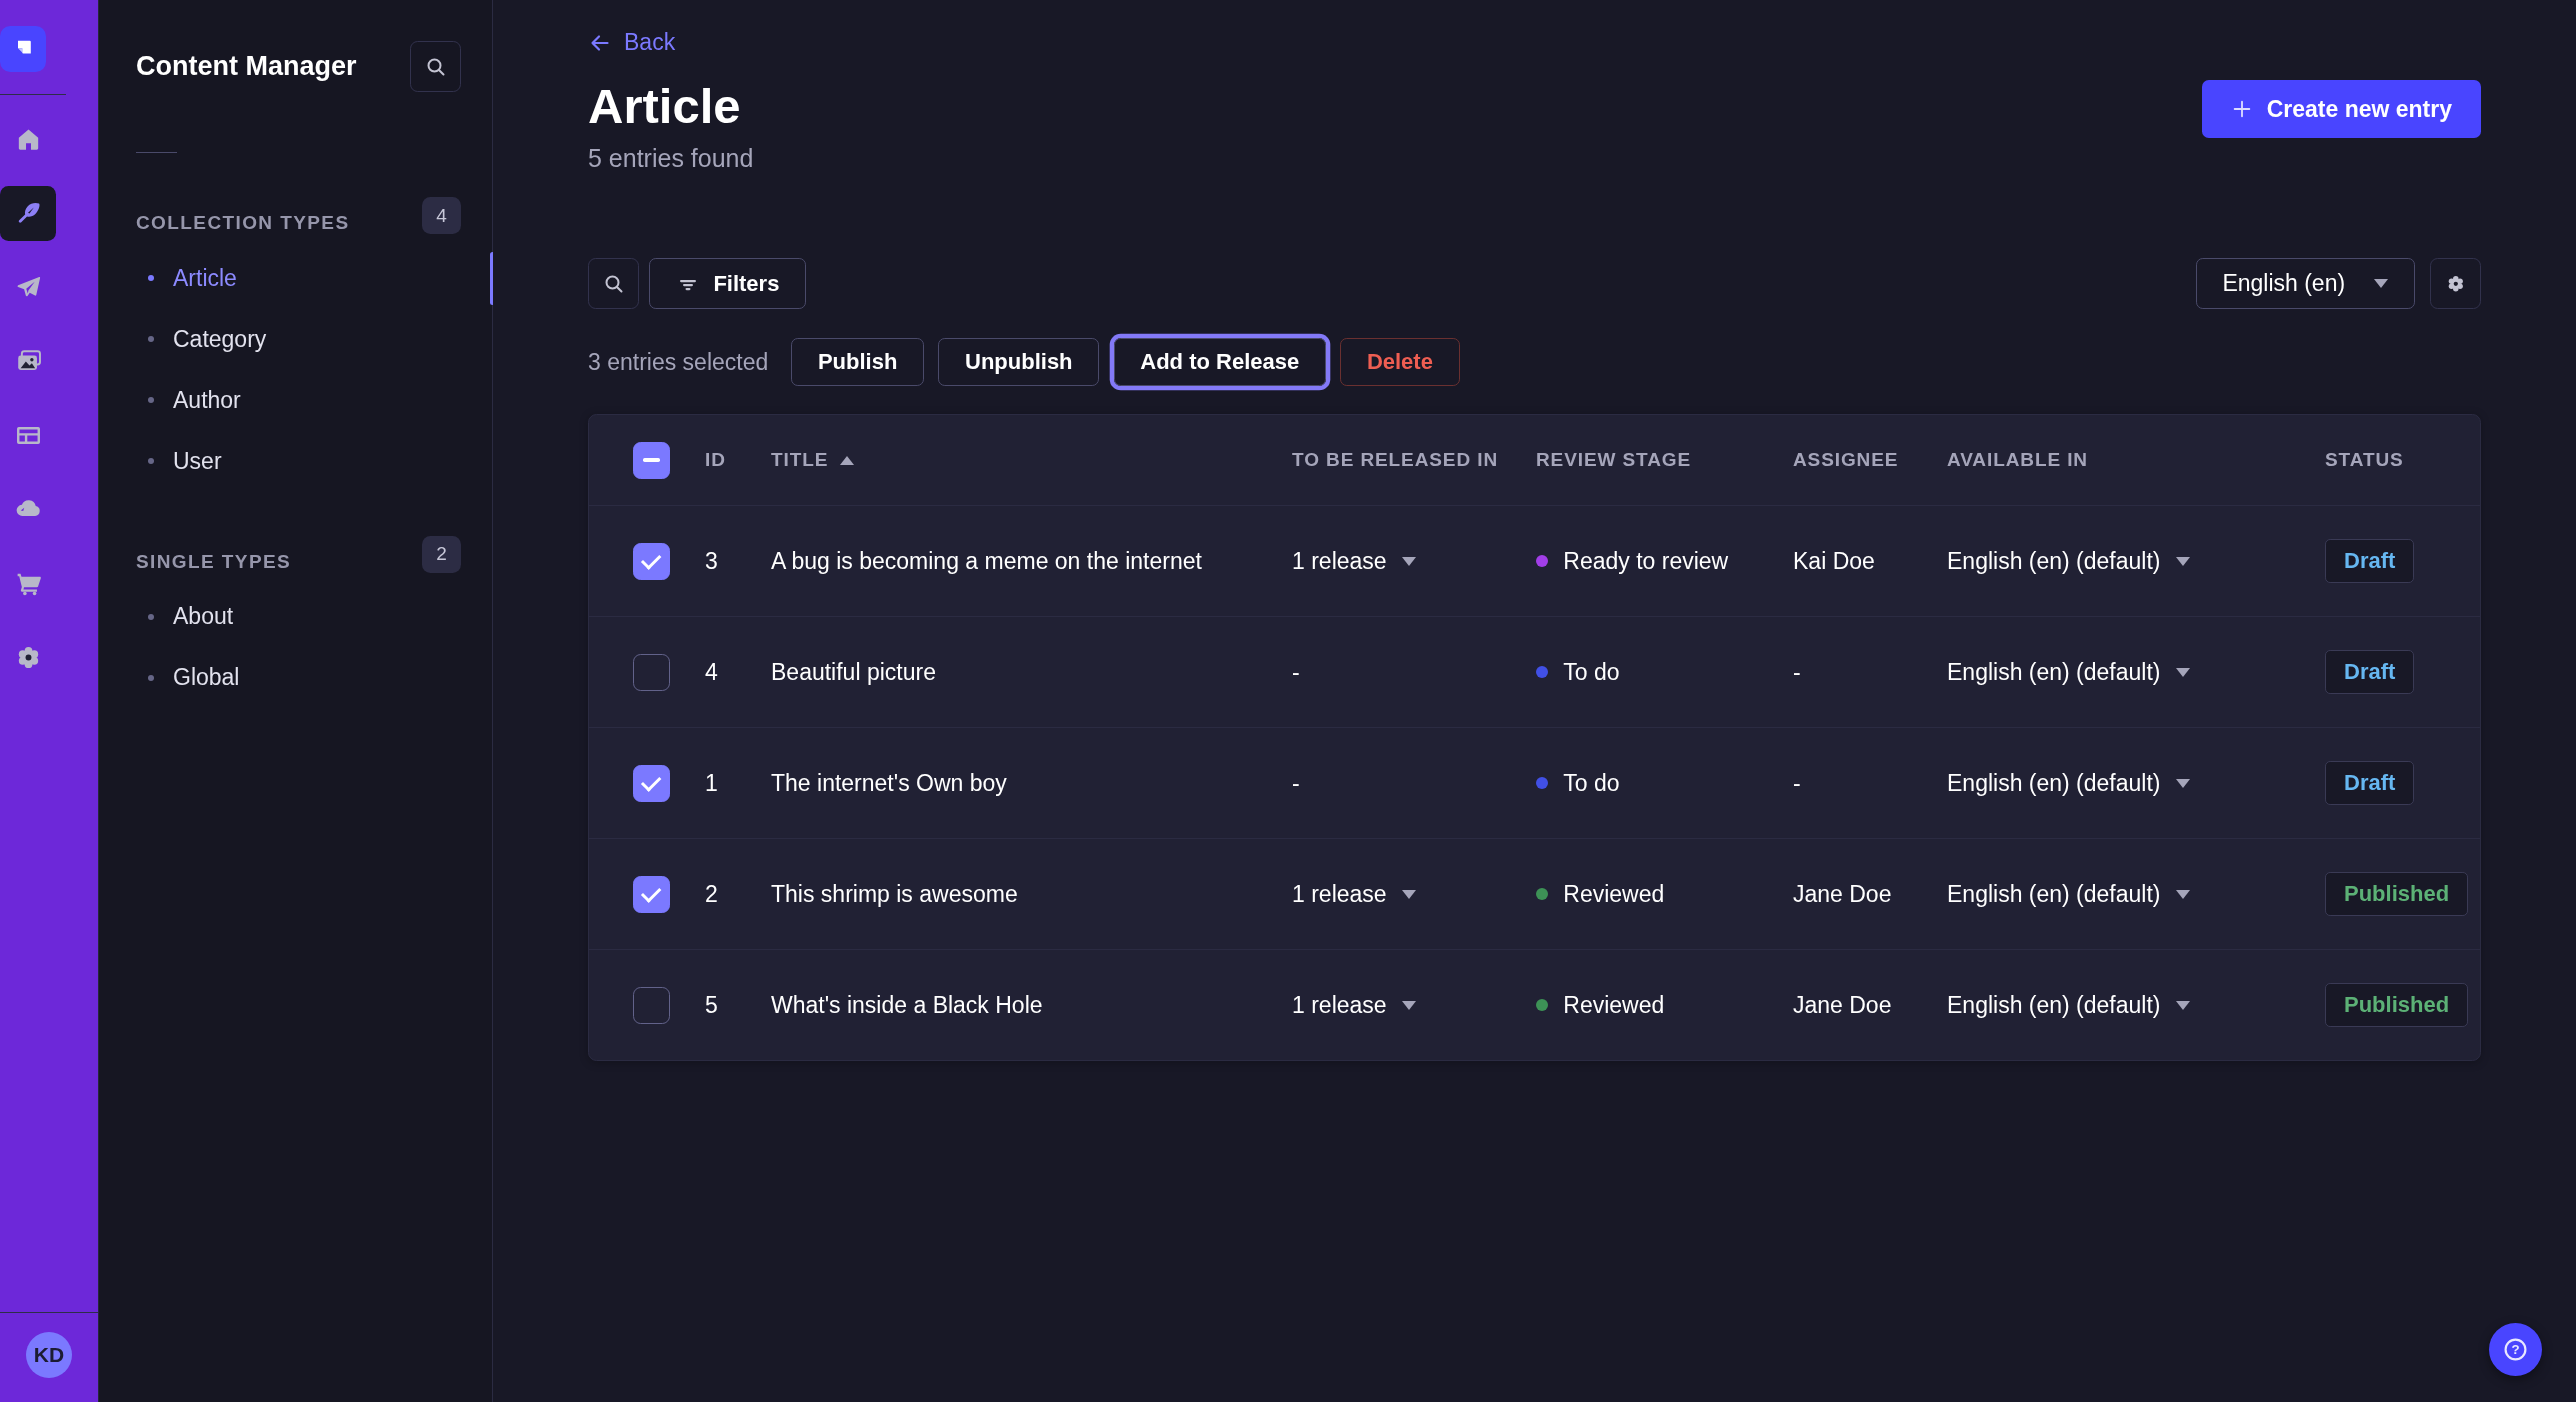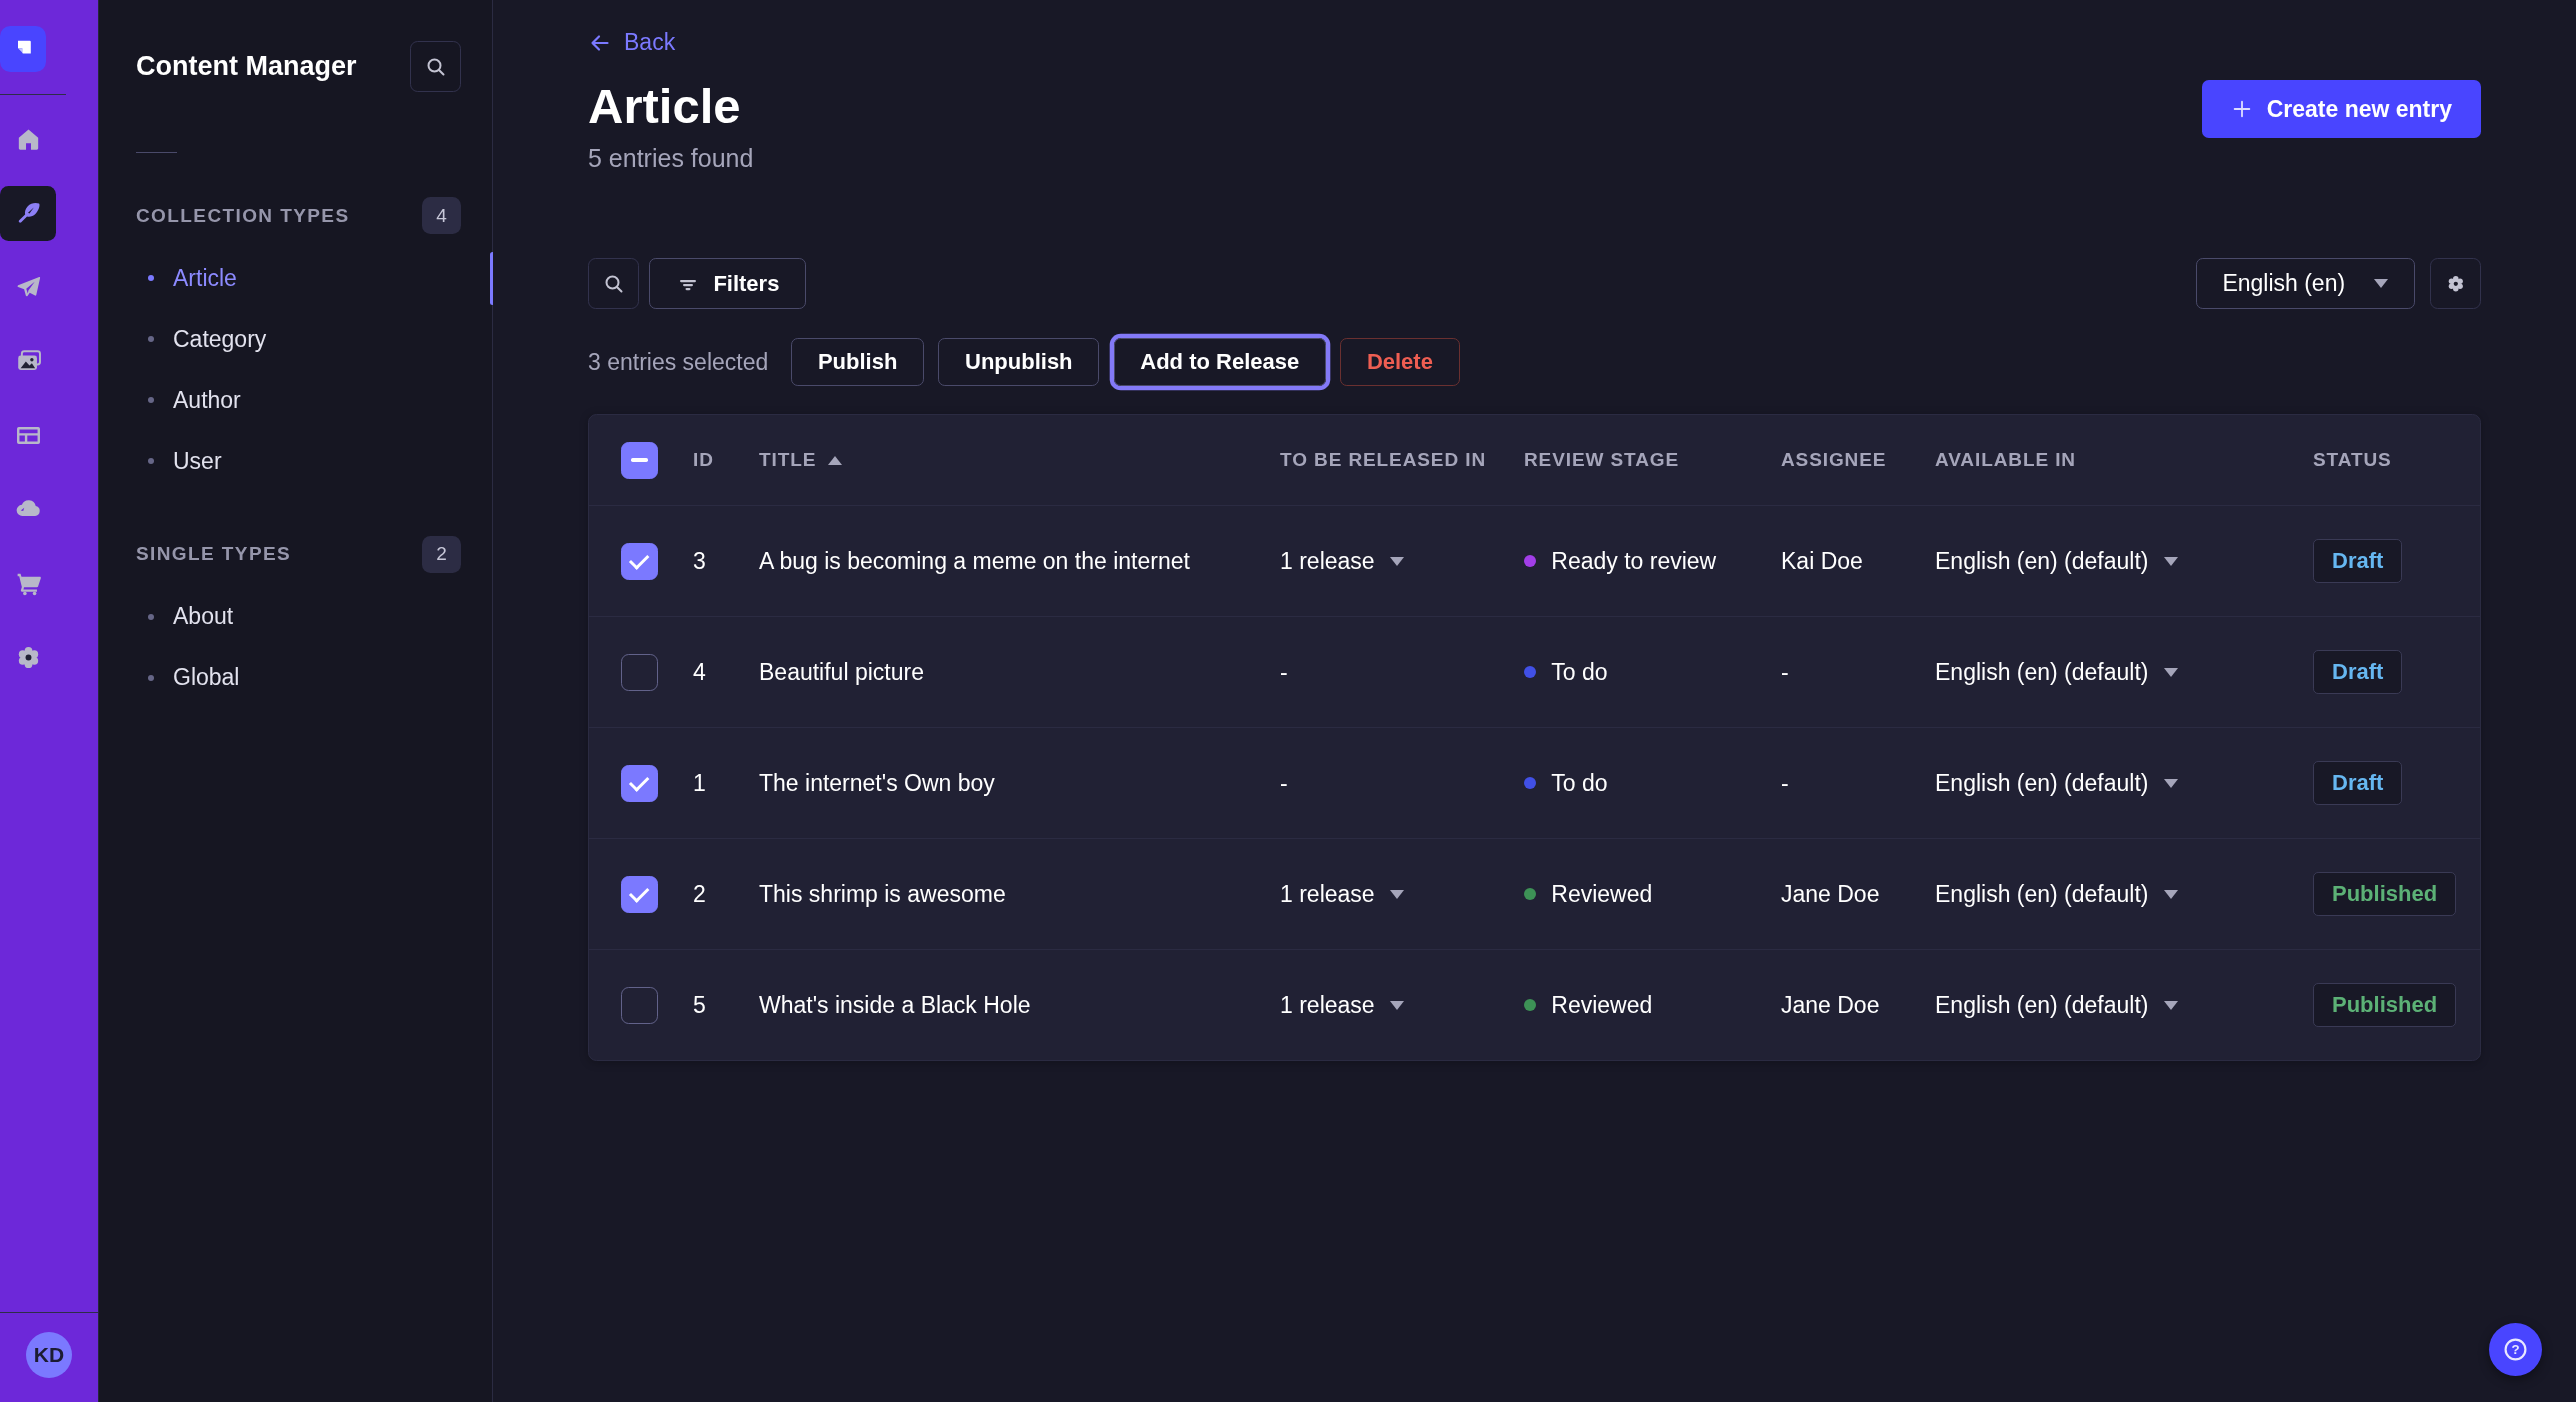--- a/index.html
+++ b/index.html
@@ -46,21 +46,21 @@
   }
   .subnav-title { font-size:27px; font-weight:700; color:#fff; }
   .icon-sq-btn {
     width:51px; height:51px; border-radius:7.7px; border:0.9px solid #32324d;
     display:flex; align-items:center; justify-content:center;
     color:#c3c3d2; cursor:pointer; background:transparent; flex:none;
   }
   .subnav-divider { margin:60px 0 0 37px; width:41px; border-top:1.7px solid #4a4a6a; }
   .section { margin-top:44px; }
   .section-head {
-    display:flex; align-items:center; justify-content:space-between;
+    display:flex; align-items:flex-end; justify-content:space-between;
     padding:0 31px 0 37px;
   }
   .section-label {
     font-size:19px; font-weight:700; letter-spacing:1.4px; color:#9696ab;
   }
   .count-badge {
     min-width:39px; height:37px; border-radius:8.5px; background:#2c2c44;
     color:#c7c7d8; font-size:19px; display:flex; align-items:center;
     justify-content:center; padding:0 8.5px;
   }
@@ -102,21 +102,21 @@
   .selection-bar { margin-top:29px; display:flex; align-items:center; gap:14.5px; }
   .selection-text { font-size:23px; color:#a5a5ba; margin-right:8.5px; }
   
   .table {
     margin-top:28px; background:#212134; border:0.9px solid #2b2b42;
     border-radius:8.5px; box-shadow:0 1.7px 8.5px rgba(0,0,0,.25);
   }
   .tr {
     display:grid;
     grid-template-columns:72px 66px 521px 244px 257px 154px 378px 1fr;
-    align-items:center; padding-left:32px;
+    align-items:center; padding-left:44px;
   }
   .thead { height:90px; }
   .th {
     font-size:19px; font-weight:700; letter-spacing:0.9px; color:#a5a5ba;
     display:flex; align-items:center; gap:12px;
   }
   .row { height:111px; border-top:0.9px solid #2b2b42; font-size:23px; color:#fff; }
   .cell { display:flex; align-items:center; gap:15.3px; }
   .cb {
     width:37px; height:37px; border-radius:7.7px; cursor:pointer;

